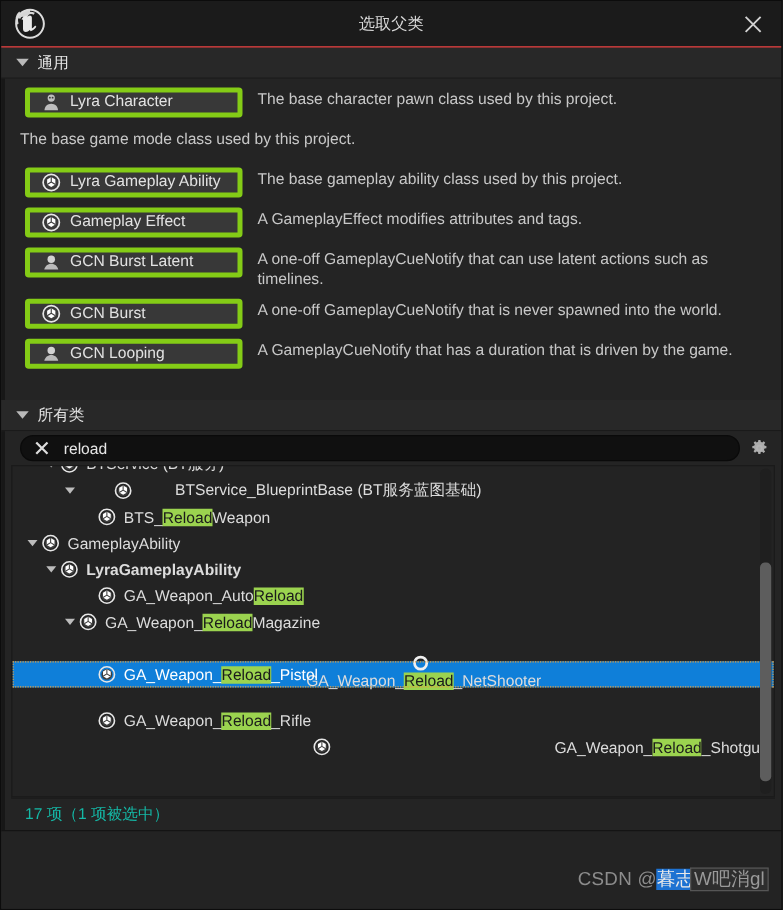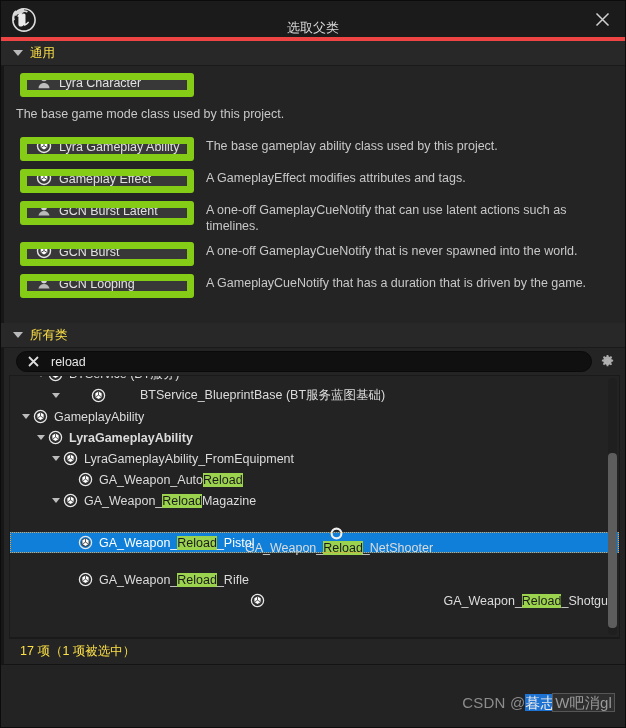--- a/index.html
+++ b/index.html
@@ -14,23 +14,23 @@
     position:absolute;inset:0;
     background:#242424;
     border:1px solid #0c0c0c;
     box-sizing:border-box;
     display:flex;flex-direction:column;
   }
   
   .titlebar{
     height:36px;flex:0 0 36px;
     background:#1b1b1b;
-    display:flex;align-items:flex-end;
+    display:flex;align-items:center;
     position:relative;
-    border-bottom:4px solid #ef4444;
+    border-bottom:1px solid #ef4444;
   }
   .ue-logo{
     width:34px;height:34px;margin-left:6px;
     display:flex;align-items:center;justify-content:center;
   }
   .title-text{
     position:absolute;left:0;right:0;text-align:center;
     font-size:13px;color:#d9d9d9;
     pointer-events:none;
   }
@@ -38,21 +38,21 @@
     position:absolute;right:0;top:0;width:46px;height:36px;
     display:flex;align-items:center;justify-content:center;
     color:#cfcfcf;
   }
   
   .section-header{
     height:24px;flex:0 0 24px;
     display:flex;align-items:center;
     padding-left:12px;
     background:#282828;
-    font-size:12.5px;color:#fde047;
+    font-size:12.5px;color:#e5e5e5;
     border-bottom:1px solid #1a1a1a;
   }
   .tri{
     width:0;height:0;
     border-left:5px solid transparent;border-right:5px solid transparent;
     border-top:6px solid #b9b9b9;
     margin-right:7px;
   }
   
   .common-panel{
@@ -67,23 +67,23 @@
   .common-row{
     display:flex;align-items:flex-start;
     margin-bottom:8px;
     min-height:24px;
   }
   .cls-btn{
     flex:0 0 174px;
     margin-left:16px;
     height:24px;
     background:#383838;
-    border:7px solid #84cc16;
+    border:4px solid #84cc16;
     border-radius:3px;
-    display:flex;align-items:flex-end;
+    display:flex;align-items:flex-start;
     padding-left:9px;
     overflow:hidden;
     box-sizing:border-box;
     color:#e2e2e2;
     font-size:12.5px;
     white-space:nowrap;
   }
   .cls-btn .lbl{margin-left:7px;}
   .cls-desc{
     margin-left:12px;
@@ -175,21 +175,21 @@
     background:#1f1f1f;border-radius:4px;
   }
   .vthumb{
     position:absolute;left:0;width:9px;
     background:#5d5d5d;border-radius:4px;
   }
   .status-bar{
     height:25px;flex:0 0 25px;
     display:flex;align-items:center;
     padding-left:11px;
-    font-size:12.5px;color:#fde047;
+    font-size:12.5px;color:#14b8a6;
     background:#242424;
     border-top:1px solid #1a1a1a;
     margin:0 5px;
   }
   .footer{
     flex:0 0 62px;
     background:#232323;
     border-top:1px solid #141414;
     position:relative;
   }
@@ -237,20 +237,21 @@
       <div class="common-row">
         <div class="cls-btn">
           <svg width="16" height="16" viewBox="0 0 16 16" class="icon16">
             <circle cx="8" cy="4.4" r="2.9" fill="#bdbdbd"></circle>
             <circle cx="6.9" cy="4.1" r=".75" fill="#3a3a3a"></circle>
             <circle cx="9.1" cy="4.1" r=".75" fill="#3a3a3a"></circle>
             <path d="M2.6 14.2c0-3 2.4-5.2 5.4-5.2s5.4 2.2 5.4 5.2z" fill="#bdbdbd"></path>
           </svg>
           <span class="lbl">Lyra Character</span>
         </div>
+        <div class="cls-desc">The base character pawn class used by this project.</div>
       </div>
       <div class="common-row">
         <div class="cls-desc">The base game mode class used by this project.</div>
       </div>
       <div class="common-row">
         <div class="cls-btn">
           <svg width="16" height="16" viewBox="0 0 16 16" class="icon16">
             <circle cx="8" cy="8" r="6.5" fill="none" stroke="#e6e6e6" stroke-width="1.4"></circle>
             <circle cx="8" cy="8" r="4.6" fill="#3e3e3e"></circle>
             <path d="M8 3.6 L11.3 5.6 L11.3 9.6 L8 11.6 L4.7 9.6 L4.7 5.6 Z" fill="#ffffff"></path>
@@ -349,20 +350,30 @@
               <span class="a"></span>
             </span>
             <svg width="15" height="15" viewBox="0 0 16 16" class="icon16 tree-icon">
               <circle cx="8" cy="8" r="6.5" fill="none" stroke="#e6e6e6" stroke-width="1.4"></circle>
               <circle cx="8" cy="8" r="4.6" fill="#3e3e3e"></circle>
               <path d="M8 3.6 L11.3 5.6 L11.3 9.6 L8 11.6 L4.7 9.6 L4.7 5.6 Z" fill="#ffffff"></path>
               <path d="M8 3.6 L8 7.6 M8 7.6 L4.7 9.6 M8 7.6 L11.3 9.6" stroke="#3e3e3e" stroke-width=".9" fill="none"></path>
             </svg>
             <span>BTService_BlueprintBase (BT服务蓝图基础)</span>
           </div>
+          <div class="tree-row" style="padding-left: 53px;">
+            <span class="tw"></span>
+            <svg width="15" height="15" viewBox="0 0 16 16" class="icon16 tree-icon">
+              <circle cx="8" cy="8" r="6.5" fill="none" stroke="#e6e6e6" stroke-width="1.4"></circle>
+              <circle cx="8" cy="8" r="4.6" fill="#3e3e3e"></circle>
+              <path d="M8 3.6 L11.3 5.6 L11.3 9.6 L8 11.6 L4.7 9.6 L4.7 5.6 Z" fill="#ffffff"></path>
+              <path d="M8 3.6 L8 7.6 M8 7.6 L4.7 9.6 M8 7.6 L11.3 9.6" stroke="#3e3e3e" stroke-width=".9" fill="none"></path>
+            </svg>
+            <span>BTS_<span class="hl">Reload</span>Weapon</span>
+          </div>
           <div class="tree-row" style="padding-left: 8px;">
             <span class="tw">
               <span class="a"></span>
             </span>
             <svg width="15" height="15" viewBox="0 0 16 16" class="icon16 tree-icon">
               <circle cx="8" cy="8" r="6.5" fill="none" stroke="#e6e6e6" stroke-width="1.4"></circle>
               <circle cx="8" cy="8" r="4.6" fill="#3e3e3e"></circle>
               <path d="M8 3.6 L11.3 5.6 L11.3 9.6 L8 11.6 L4.7 9.6 L4.7 5.6 Z" fill="#ffffff"></path>
               <path d="M8 3.6 L8 7.6 M8 7.6 L4.7 9.6 M8 7.6 L11.3 9.6" stroke="#3e3e3e" stroke-width=".9" fill="none"></path>
             </svg>
@@ -373,52 +384,40 @@
               <span class="a"></span>
             </span>
             <svg width="15" height="15" viewBox="0 0 16 16" class="icon16 tree-icon">
               <circle cx="8" cy="8" r="6.5" fill="none" stroke="#e6e6e6" stroke-width="1.4"></circle>
               <circle cx="8" cy="8" r="4.6" fill="#3e3e3e"></circle>
               <path d="M8 3.6 L11.3 5.6 L11.3 9.6 L8 11.6 L4.7 9.6 L4.7 5.6 Z" fill="#ffffff"></path>
               <path d="M8 3.6 L8 7.6 M8 7.6 L4.7 9.6 M8 7.6 L11.3 9.6" stroke="#3e3e3e" stroke-width=".9" fill="none"></path>
             </svg>
             <span>LyraGameplayAbility</span>
           </div>
+          <div class="tree-row" style="padding-left: 53px;">
+            <span class="tw"></span>
+            <svg width="15" height="15" viewBox="0 0 16 16" class="icon16 tree-icon">
+              <circle cx="8" cy="8" r="6.5" fill="none" stroke="#e6e6e6" stroke-width="1.4"></circle>
+              <circle cx="8" cy="8" r="4.6" fill="#3e3e3e"></circle>
+              <path d="M8 3.6 L11.3 5.6 L11.3 9.6 L8 11.6 L4.7 9.6 L4.7 5.6 Z" fill="#ffffff"></path>
+              <path d="M8 3.6 L8 7.6 M8 7.6 L4.7 9.6 M8 7.6 L11.3 9.6" stroke="#3e3e3e" stroke-width=".9" fill="none"></path>
+            </svg>
+            <span>GA_Weapon_Auto<span class="hl">Reload</span></span>
+          </div>
           <div class="tree-row" style="padding-left: 38px;">
             <span class="tw">
               <span class="a"></span>
             </span>
             <svg width="15" height="15" viewBox="0 0 16 16" class="icon16 tree-icon">
               <circle cx="8" cy="8" r="6.5" fill="none" stroke="#e6e6e6" stroke-width="1.4"></circle>
               <circle cx="8" cy="8" r="4.6" fill="#3e3e3e"></circle>
               <path d="M8 3.6 L11.3 5.6 L11.3 9.6 L8 11.6 L4.7 9.6 L4.7 5.6 Z" fill="#ffffff"></path>
               <path d="M8 3.6 L8 7.6 M8 7.6 L4.7 9.6 M8 7.6 L11.3 9.6" stroke="#3e3e3e" stroke-width=".9" fill="none"></path>
             </svg>
-            <span>LyraGameplayAbility_FromEquipment</span>
-          </div>
-          <div class="tree-row" style="padding-left: 53px;">
-            <span class="tw"></span>
-            <svg width="15" height="15" viewBox="0 0 16 16" class="icon16 tree-icon">
-              <circle cx="8" cy="8" r="6.5" fill="none" stroke="#e6e6e6" stroke-width="1.4"></circle>
-              <circle cx="8" cy="8" r="4.6" fill="#3e3e3e"></circle>
-              <path d="M8 3.6 L11.3 5.6 L11.3 9.6 L8 11.6 L4.7 9.6 L4.7 5.6 Z" fill="#ffffff"></path>
-              <path d="M8 3.6 L8 7.6 M8 7.6 L4.7 9.6 M8 7.6 L11.3 9.6" stroke="#3e3e3e" stroke-width=".9" fill="none"></path>
-            </svg>
-            <span>GA_Weapon_Auto<span class="hl">Reload</span></span>
-          </div>
-          <div class="tree-row" style="padding-left: 38px;">
-            <span class="tw">
-              <span class="a"></span>
-            </span>
-            <svg width="15" height="15" viewBox="0 0 16 16" class="icon16 tree-icon">
-              <circle cx="8" cy="8" r="6.5" fill="none" stroke="#e6e6e6" stroke-width="1.4"></circle>
-              <circle cx="8" cy="8" r="4.6" fill="#3e3e3e"></circle>
-              <path d="M8 3.6 L11.3 5.6 L11.3 9.6 L8 11.6 L4.7 9.6 L4.7 5.6 Z" fill="#ffffff"></path>
-              <path d="M8 3.6 L8 7.6 M8 7.6 L4.7 9.6 M8 7.6 L11.3 9.6" stroke="#3e3e3e" stroke-width=".9" fill="none"></path>
-            </svg>
             <span>GA_Weapon_<span class="hl">Reload</span>Magazine</span>
           </div>
           <div class="tree-row" style="padding-left: 53px; flex-direction: column;">
             <span class="tw"></span>
             <svg width="15" height="15" viewBox="0 0 16 16" class="icon16 tree-icon">
               <circle cx="8" cy="8" r="5.2" fill="none" stroke="#efefef" stroke-width="2.3"></circle>
             </svg>
             <span>GA_Weapon_<span class="hl">Reload</span>_NetShooter</span>
           </div>
           <div class="tree-row selected" style="padding-left: 53px;">

